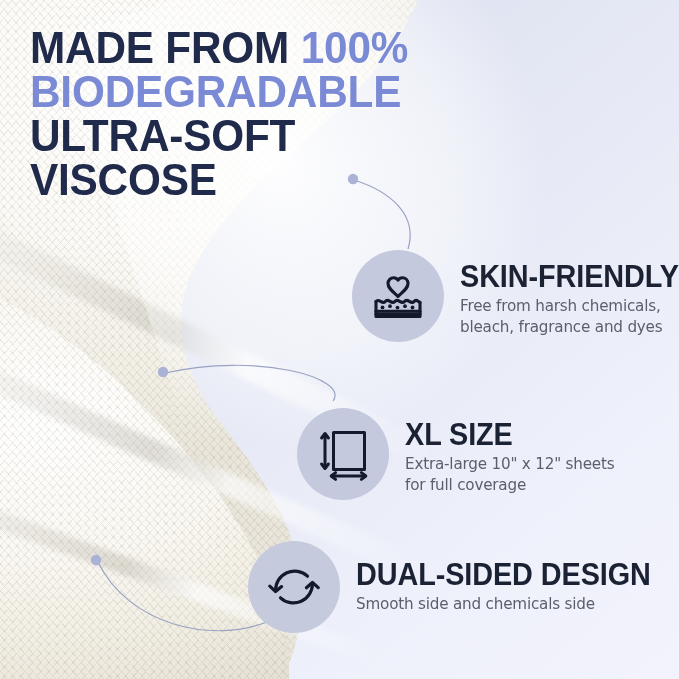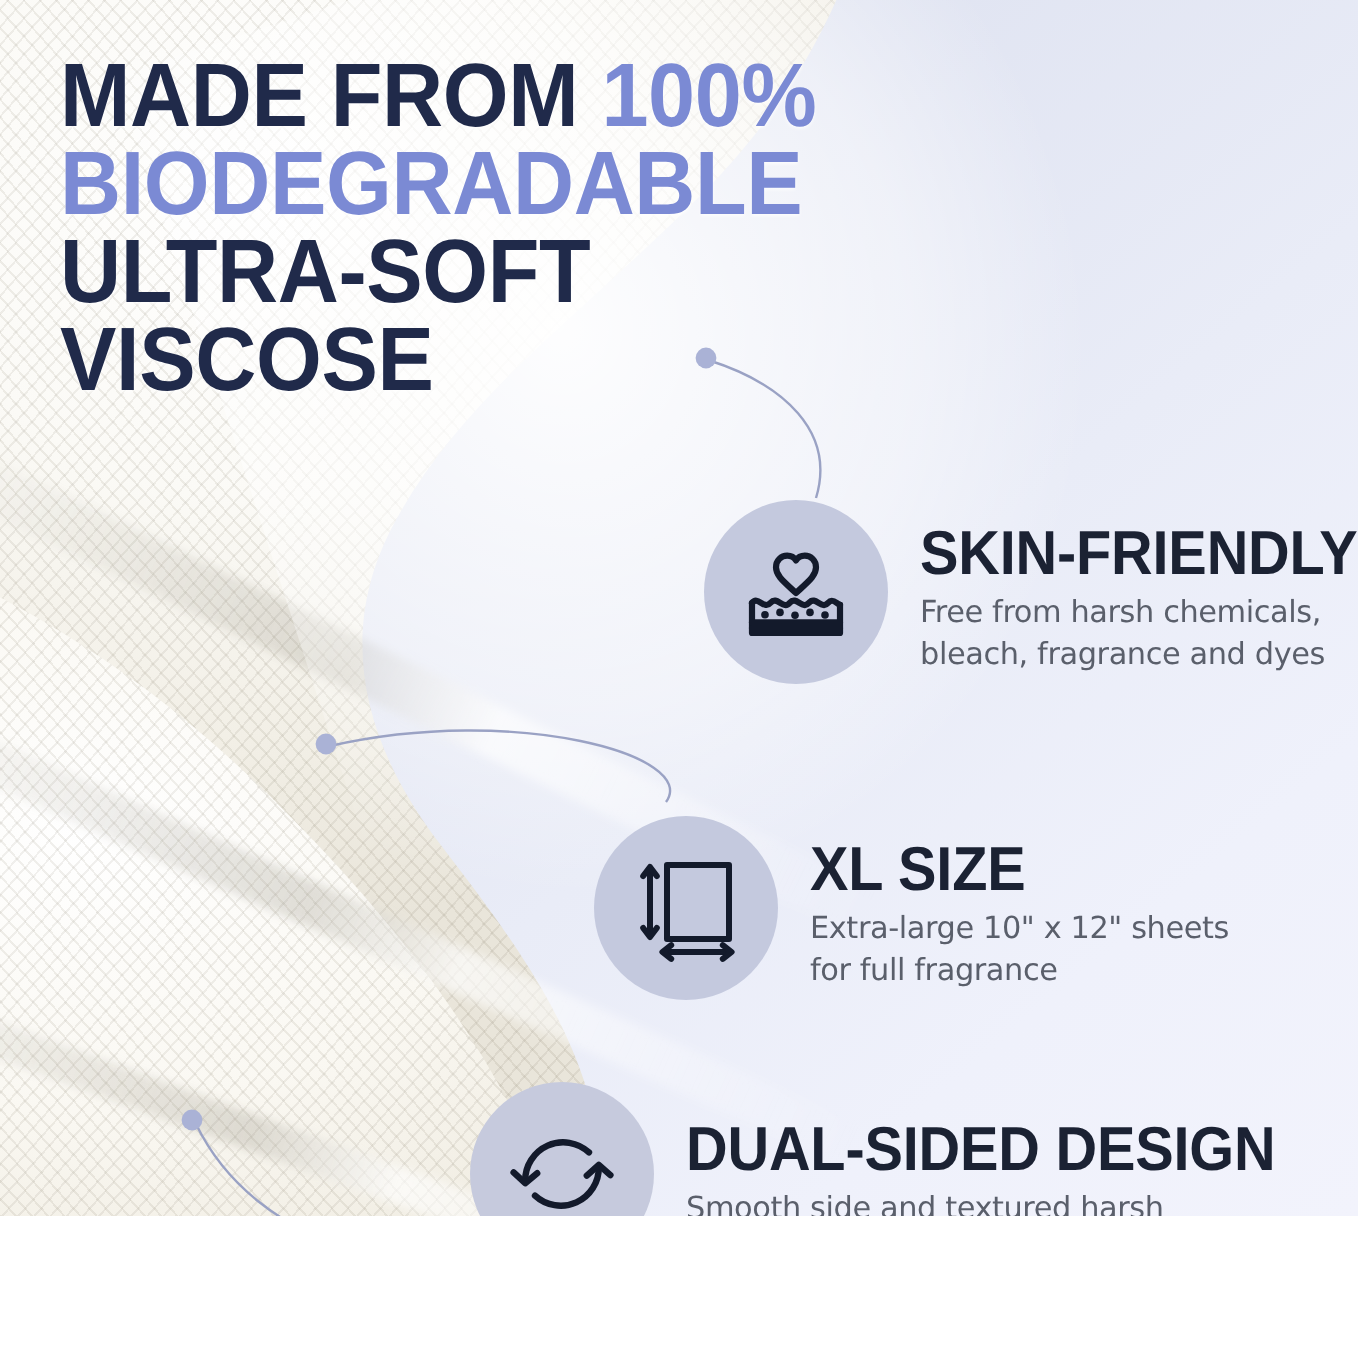--- a/index.html
+++ b/index.html
@@ -3,21 +3,21 @@
 <meta charset="utf-8">
 <style>
   html, body {
     margin: 0;
     padding: 0;
     background: #ffffff;
   }
   #canvas {
     position: relative;
     width: 679px;
-    height: 608px;
+    height: 679px;
     overflow: hidden;
     font-family: "Liberation Sans", sans-serif;
     background: linear-gradient(140deg, #d6dbec 0%, #dfe3f1 28%, #e9ecf7 58%, #eff1fb 80%, #f2f3fc 100%);
   }
 
   
   .photo-layer {
     position: absolute;
     inset: 0;
     overflow: hidden;
@@ -98,21 +98,21 @@
   }
 
   
   .feature {
     position: absolute;
     display: flex;
     align-items: flex-start;
   }
   .f1 { left: 352px; top: 250px; }
   .f2 { left: 297px; top: 408px; }
-  .f3 { left: 235px; top: 541px; }
+  .f3 { left: 248px; top: 541px; }
 
   .icon-circle {
     width: 92px;
     height: 92px;
     border-radius: 50%;
     background: #c4c9de;
     display: flex;
     align-items: center;
     justify-content: center;
     flex: 0 0 auto;
@@ -220,37 +220,37 @@
           <path d="M20,53 L53,53"></path>
           <path d="M23.6,49.6 L19.2,53 L23.6,56.4"></path>
           <path d="M49.4,49.6 L53.8,53 L49.4,56.4"></path>
         </g>
       </svg>
     </div>
     <div class="feature-text">
       <div class="feature-title">XL SIZE</div>
       <div class="feature-desc">
         <span>Extra-large 10" x 12" sheets</span>
-        <span>for full fragrance</span>
+        <span>for full coverage</span>
       </div>
     </div>
   </div>
 
   <div class="feature f3">
     <div class="icon-circle">
       <svg width="62" height="62" viewBox="0 0 62 62">
         <g fill="none" stroke="#131a2b" stroke-width="3.2" stroke-linecap="round" stroke-linejoin="round">
           <path d="M12.6,34.5 A19,19 0 0 1 44.5,20.2"></path>
           <path d="M49.4,27.5 A19,19 0 0 1 17.5,41.8"></path>
           <path d="M6.8,30.2 L12.6,35.6 L18.6,30.6"></path>
           <path d="M43.4,31.8 L49.4,26.4 L55.2,31.6"></path>
         </g>
       </svg>
     </div>
     <div class="feature-text">
       <div class="feature-title">DUAL-SIDED DESIGN</div>
       <div class="feature-desc">
-        <span>Smooth side and textured harsh</span>
+        <span>Smooth side and chemicals side</span>
       </div>
     </div>
   </div>
 
 </div>
 
 </body></html>

